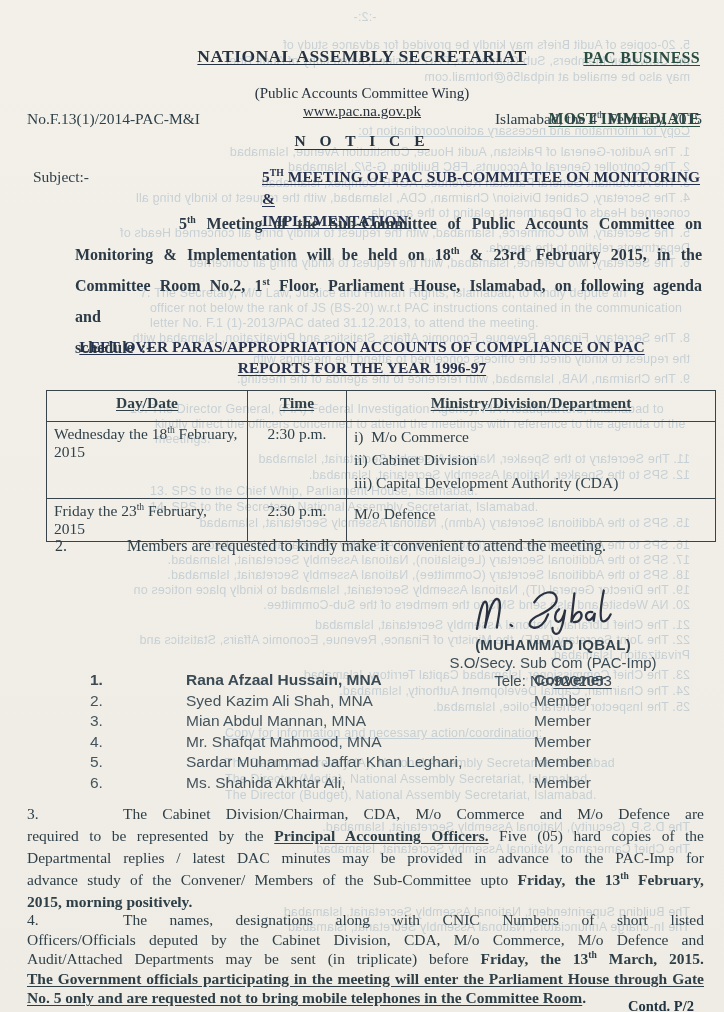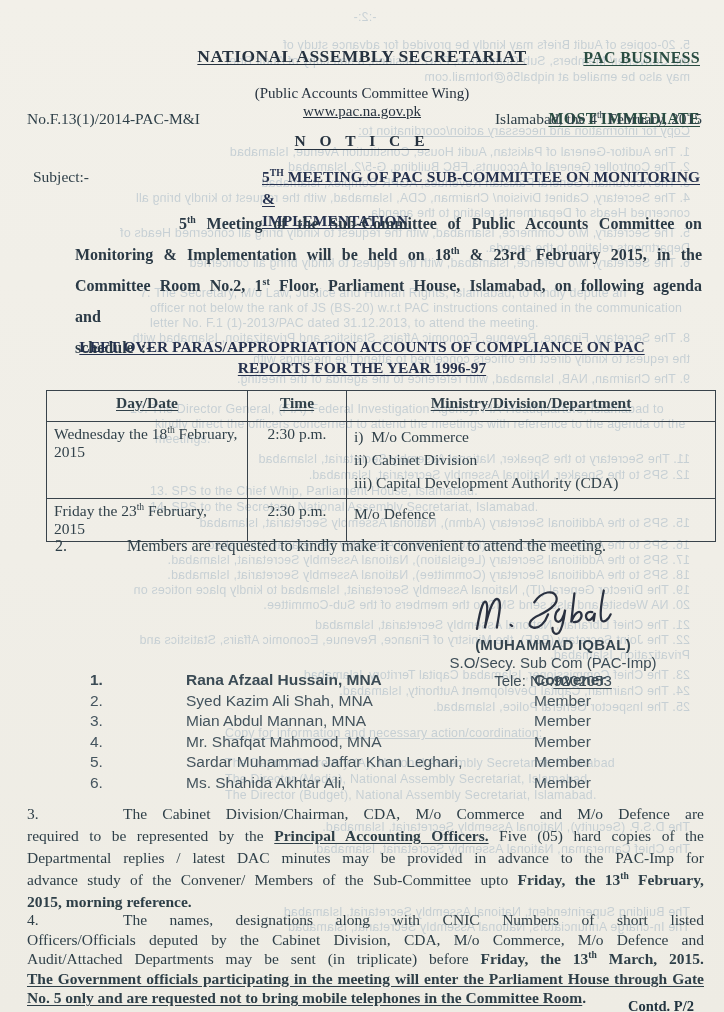--- a/index.html
+++ b/index.html
@@ -249,21 +249,21 @@
           <span class="mrole">Member</span>
       </div>
     </div>
 
     <div class="numpara p3">
       <span class="pnum">3.</span>
       <div class="jline indent"><span>The Cabinet Division/Chairman, CDA, M/o Commerce and M/o Defence are</span></div>
       <div class="jline"><span>required to be represented by the </span><span class="b u">Principal Accounting Officers.</span><span> Five (05) hard copies of the</span></div>
       <div class="jline"><span>Departmental replies / latest DAC minutes may be provided in advance to the PAC-Imp for</span></div>
       <div class="jline"><span>advance study of the Convener/ Members of the Sub-Committee upto </span><span class="b">Friday, the 13</span><sup class="b">th</sup><span class="b"> February,</span></div>
-      <div class="jlast"><span class="b">2015, morning reference.</span></div>
+      <div class="jlast"><span class="b">2015, morning positively.</span></div>
     </div>
 
     <div class="numpara p4">
       <span class="pnum">4.</span>
       <div class="jline indent"><span>The names, designations along with CNIC Numbers of short listed</span></div>
       <div class="jline"><span>Officers/Officials deputed by the Cabinet Division, CDA, M/o Commerce, M/o Defence and</span></div>
       <div class="jline"><span>Audit/Attached Departments may be sent (in triplicate) before </span><span class="b">Friday, the 13</span><sup class="b">th</sup><span class="b"> March, 2015.</span></div>
       <div class="jline"><span class="b u">The Government officials participating in the meeting will enter the Parliament House through Gate</span></div>
       <div class="jlast"><span class="b u">No. 5 only and are requested not to bring mobile telephones in the Committee Room</span><span class="b">.</span></div>
     </div>

